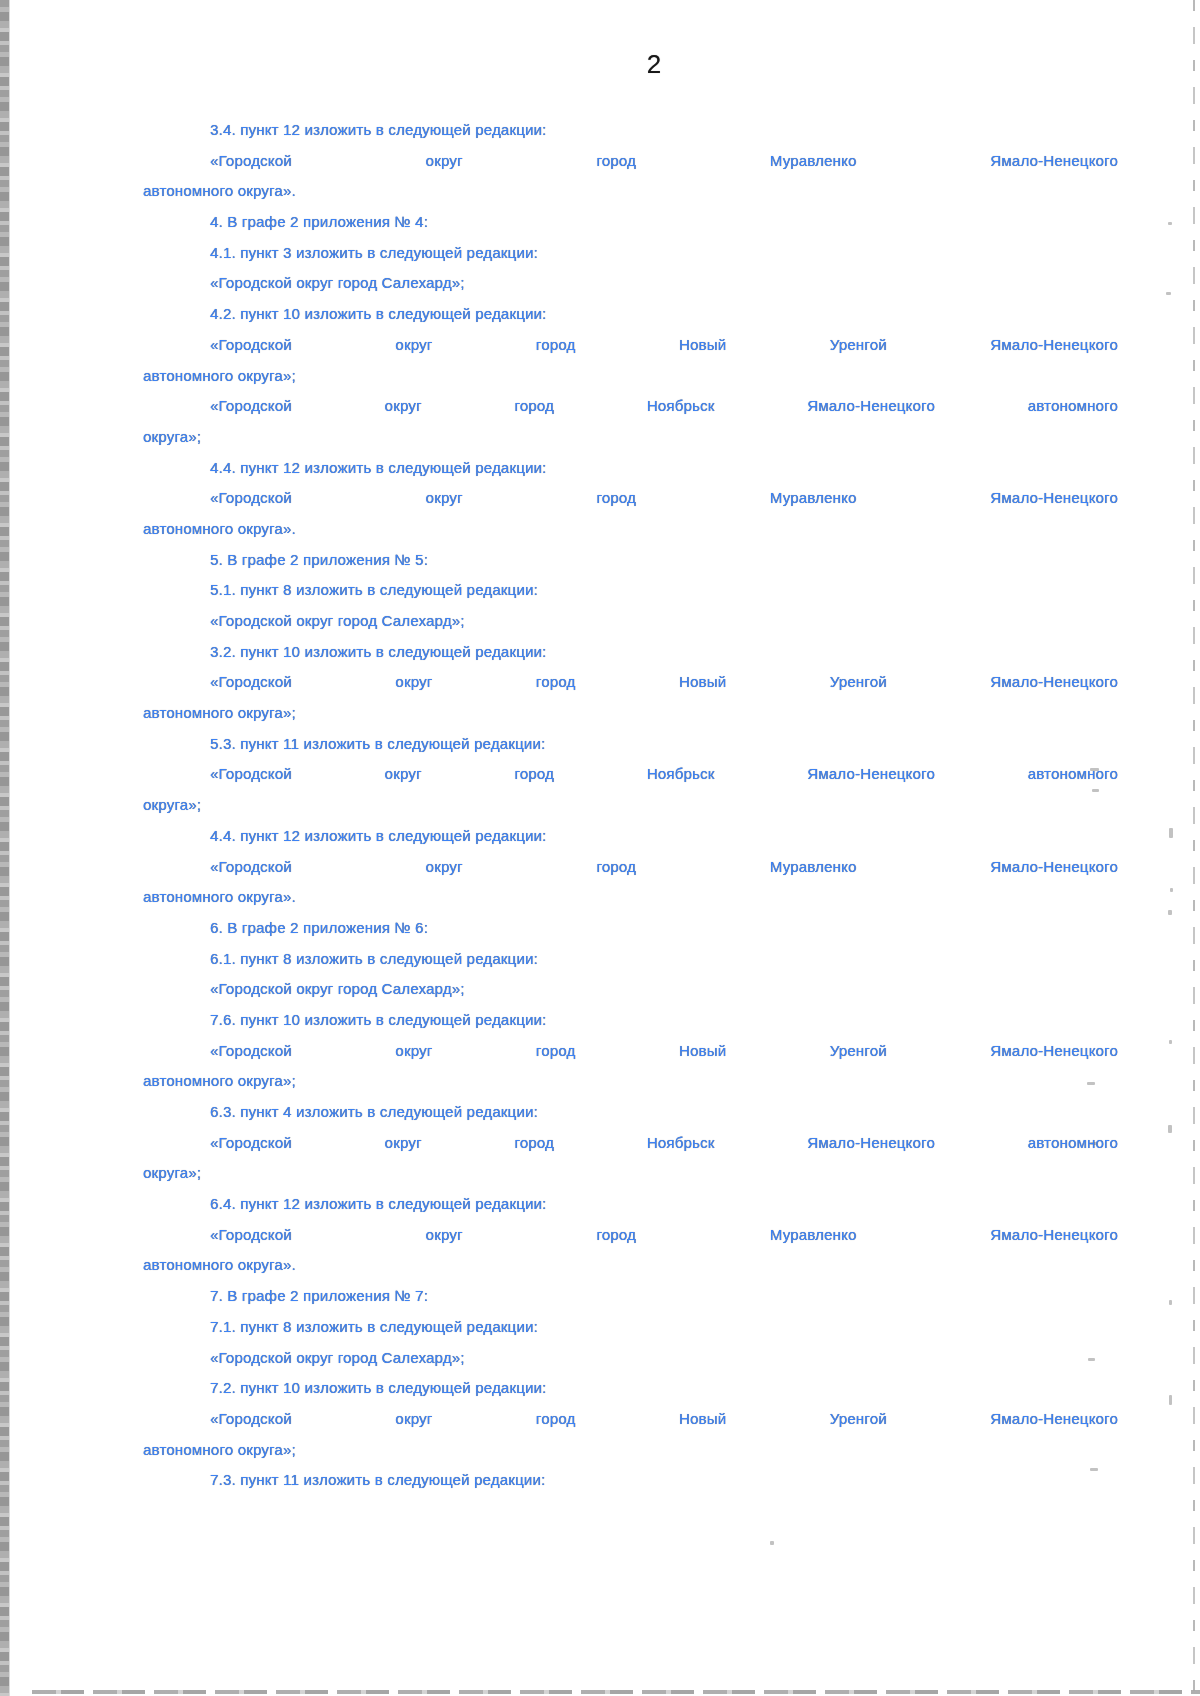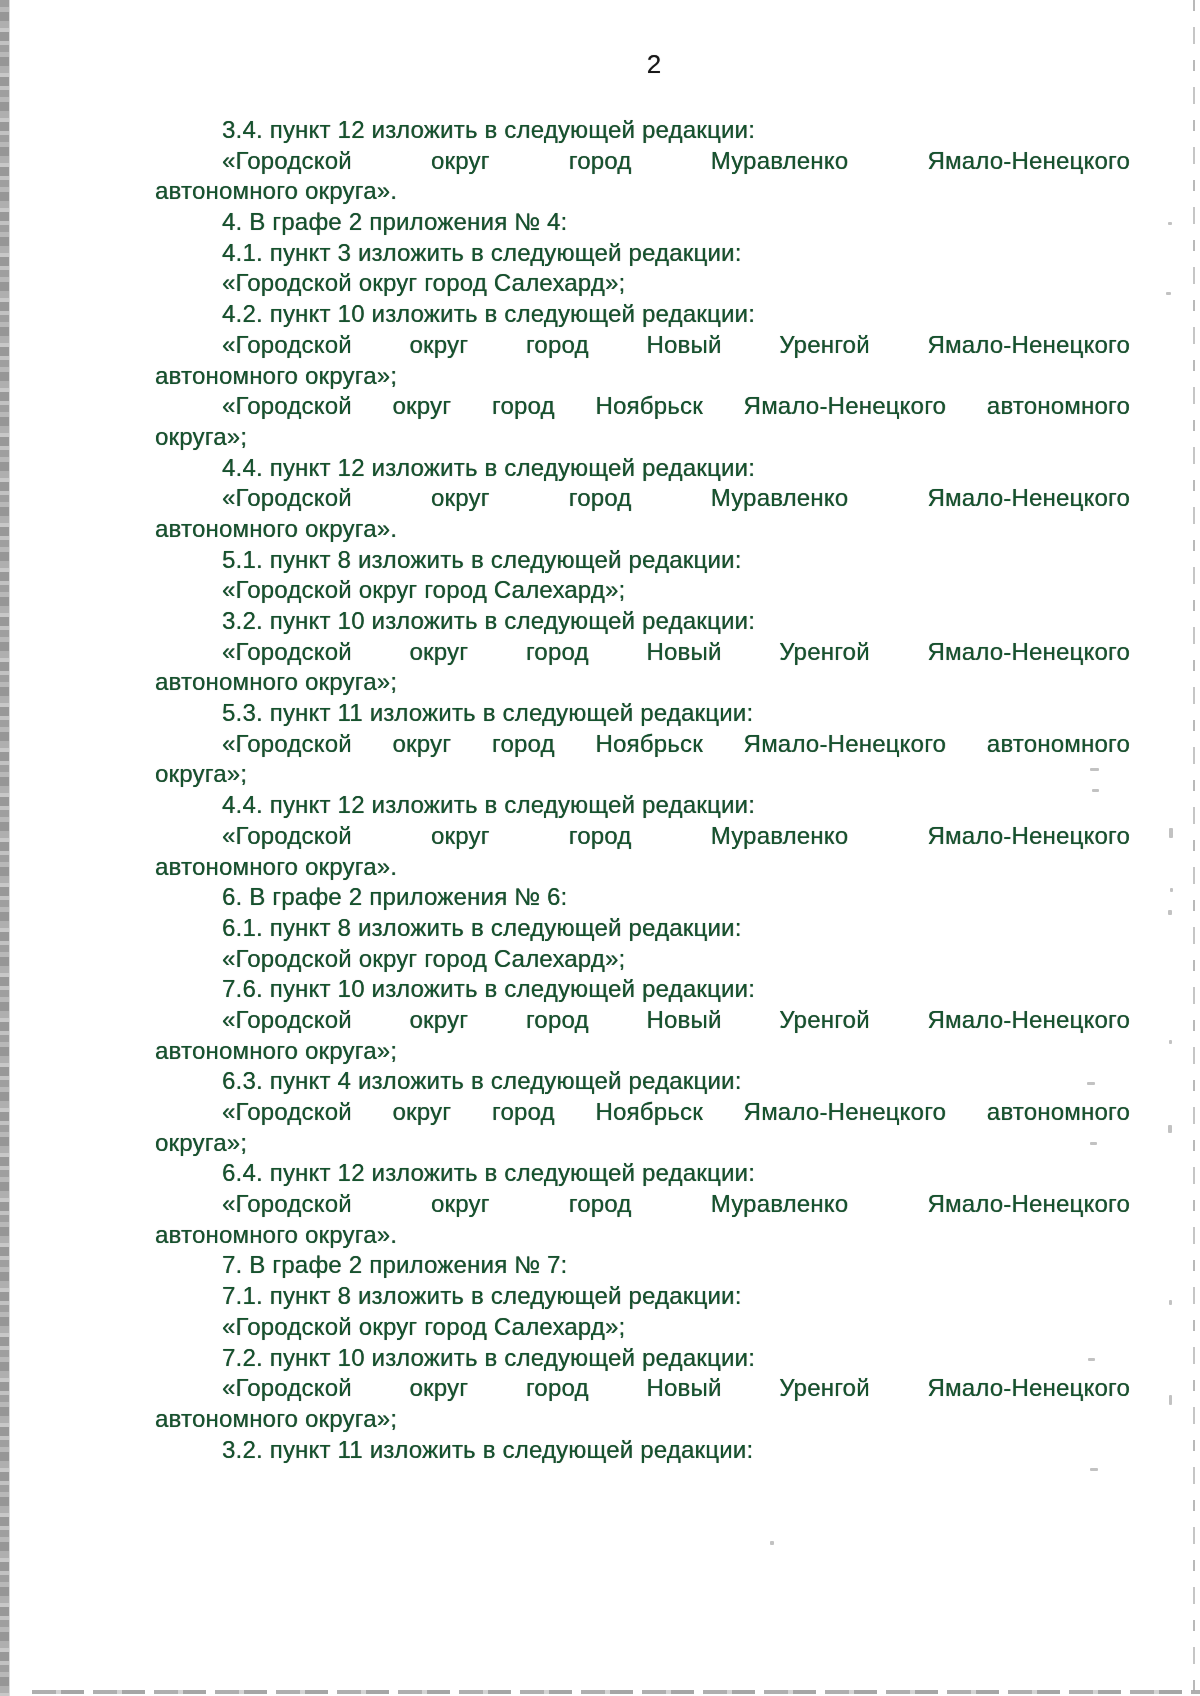--- a/index.html
+++ b/index.html
@@ -60,25 +60,25 @@
     top: 47px; left: 654px;
     transform: translateX(-50%);
     font-size: 26px;
     line-height: 34px;
     color: #181818;
     text-shadow: 0 0 0.7px rgba(30,30,30,0.6);
   }
   
   .doc-text {
     position: absolute;
-    left: 155px; top: 115px; width: 975px;
-    font-size: 24px;
+    left: 143px; top: 115px; width: 975px;
+    font-size: 15px;
     line-height: 30.7px;
     letter-spacing: 0.2px;
-    color: #14532d;
+    color: #3b82f6;
     text-shadow: 0 0 0.7px rgba(30,30,30,0.55), 0.4px 0.4px 0 rgba(40,40,40,0.28);
   }
   .paragraph { margin: 0; padding: 0; }
   .text-line { height: 30.7px; }
   .text-line.first { text-indent: 67px; }
   .text-line.fill {
     text-align: justify;
     text-align-last: justify;
     text-justify: inter-word;
   }
@@ -138,20 +138,23 @@
         <div class="text-line">округа»;</div>
       </div>
       <div class="paragraph">
         <div class="text-line first">4.4. пункт 12 изложить в следующей редакции:</div>
       </div>
       <div class="paragraph">
         <div class="text-line first fill">«Городской округ город Муравленко Ямало-Ненецкого</div>
         <div class="text-line">автономного округа».</div>
       </div>
       <div class="paragraph">
+        <div class="text-line first">5. В графе 2 приложения № 5:</div>
+      </div>
+      <div class="paragraph">
         <div class="text-line first">5.1. пункт 8 изложить в следующей редакции:</div>
       </div>
       <div class="paragraph">
         <div class="text-line first">«Городской округ город Салехард»;</div>
       </div>
       <div class="paragraph">
         <div class="text-line first">3.2. пункт 10 изложить в следующей редакции:</div>
       </div>
       <div class="paragraph">
         <div class="text-line first fill">«Городской округ город Новый Уренгой Ямало-Ненецкого</div>
@@ -211,16 +214,16 @@
         <div class="text-line first">«Городской округ город Салехард»;</div>
       </div>
       <div class="paragraph">
         <div class="text-line first">7.2. пункт 10 изложить в следующей редакции:</div>
       </div>
       <div class="paragraph">
         <div class="text-line first fill">«Городской округ город Новый Уренгой Ямало-Ненецкого</div>
         <div class="text-line">автономного округа»;</div>
       </div>
       <div class="paragraph">
-        <div class="text-line first">3.2. пункт 11 изложить в следующей редакции:</div>
+        <div class="text-line first">7.3. пункт 11 изложить в следующей редакции:</div>
       </div>
     </div>
 </div>
 
 </body></html>

